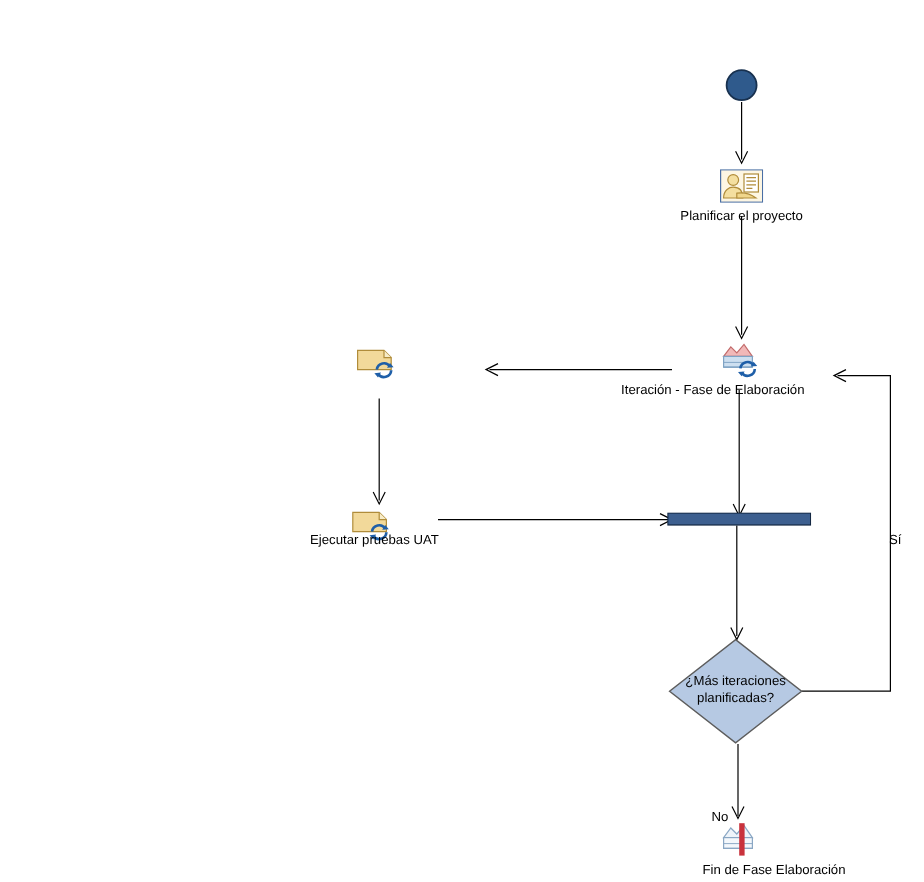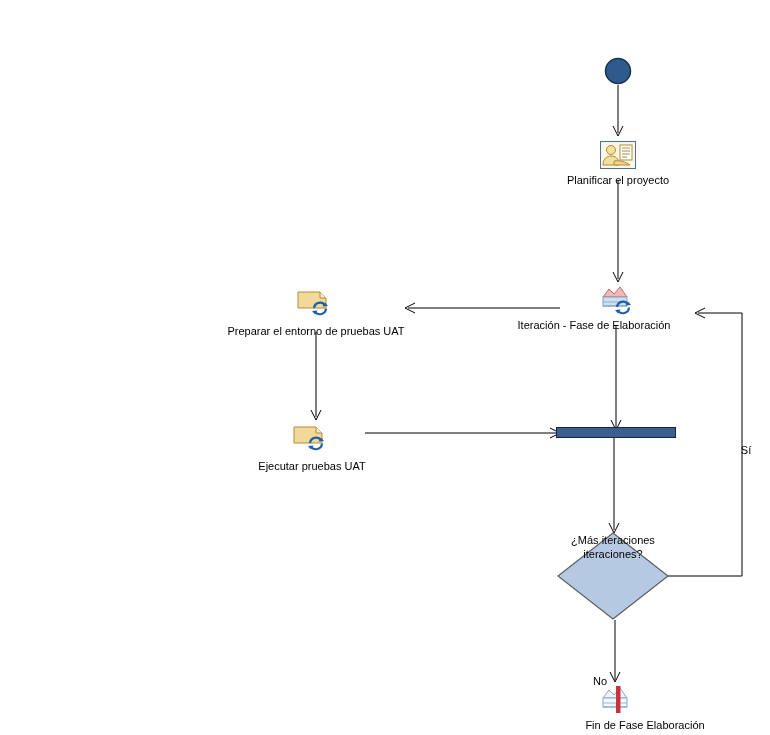--- a/index.html
+++ b/index.html
@@ -170,50 +170,49 @@
       <path d="M23,4 L23,10 L29,10" fill="#f7ecc8" stroke="#b08c3a" stroke-width="1"></path>
 
       <g stroke="#1f5fa8" fill="none" stroke-width="2.2">
         <path d="M17,20 A6,6 0 0 1 28,17.5"></path>
         <path d="M29,20.5 A6,6 0 0 1 18,23.5"></path>
       </g>
       <path d="M28,14.5 L31,18 L25.5,18.5 Z" fill="#1f5fa8"></path>
       <path d="M18,26.5 L15,23 L20.5,22.5 Z" fill="#1f5fa8"></path>
     </svg>
   </div>
-  <div class="node-label" style="left:316px; top:325px;">Preparar el entorno de pruebas UAT</div>
 
   <div class="node" style="left:312px; top:438px;">
     <svg class="icon-svg" width="38" height="30" viewBox="0 0 38 30" xmlns="http://www.w3.org/2000/svg">
       <path d="M1,4 L23,4 L29,10 L29,20 L1,20 Z" fill="#f2d99a" stroke="#b08c3a" stroke-width="1"></path>
       <path d="M23,4 L23,10 L29,10" fill="#f7ecc8" stroke="#b08c3a" stroke-width="1"></path>
       <g stroke="#1f5fa8" fill="none" stroke-width="2.2">
         <path d="M17,20 A6,6 0 0 1 28,17.5"></path>
         <path d="M29,20.5 A6,6 0 0 1 18,23.5"></path>
       </g>
       <path d="M28,14.5 L31,18 L25.5,18.5 Z" fill="#1f5fa8"></path>
       <path d="M18,26.5 L15,23 L20.5,22.5 Z" fill="#1f5fa8"></path>
     </svg>
   </div>
-  <div class="node-label" style="left:312px; top:460px;">Ejecutar pruebas UAT</div>
+  <div class="node-label" style="left:312px; top:444px;">Ejecutar pruebas UAT</div>
 
   <div class="node" style="left:616px; top:433px;">
     <svg class="icon-svg" width="120" height="12" viewBox="0 0 120 12" xmlns="http://www.w3.org/2000/svg">
       <rect x="0.5" y="0.5" width="119" height="10" fill="#3d5f8f" stroke="#132742" stroke-width="1"></rect>
     </svg>
   </div>
 
   <div class="node" style="left:613px; top:576px;">
     <svg class="icon-svg" width="114" height="90" viewBox="0 0 114 90" xmlns="http://www.w3.org/2000/svg">
       <polygon points="57,2 112,45 57,88 2,45" fill="#b6c9e3" stroke="#5d5d5d" stroke-width="1.2"></polygon>
     </svg>
   </div>
-  <div class="diamond-text" style="left:613px; top:547px;">
+  <div class="diamond-text" style="left:613px; top:575px;">
     <div>¿Más iteraciones</div>
-    <div>iteraciones?</div>
+    <div>planificadas?</div>
   </div>
 
   <div class="node" style="left:617px; top:700px;">
     <svg class="icon-svg" width="34" height="30" viewBox="0 0 34 30" xmlns="http://www.w3.org/2000/svg">
 
       <path d="M3,13 L9,5 L14,10 L20,3 L27,13 Z" fill="#eef4fa" stroke="#8aa7c4" stroke-width="1"></path>
 
       <rect x="3" y="13" width="24" height="9" fill="#f4f8fc" stroke="#8aa7c4" stroke-width="1"></rect>
       <line x1="3" y1="18" x2="27" y2="18" stroke="#8aa7c4" stroke-width="0.8"></line>
       <line x1="3" y1="22" x2="27" y2="22" stroke="#8aa7c4" stroke-width="1"></line>

